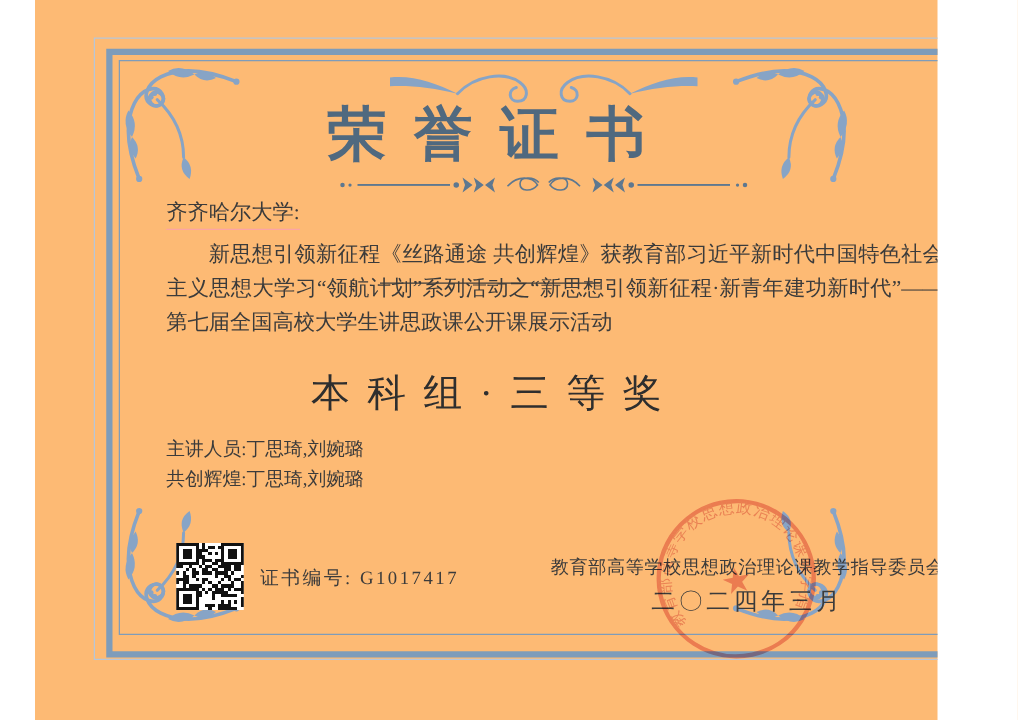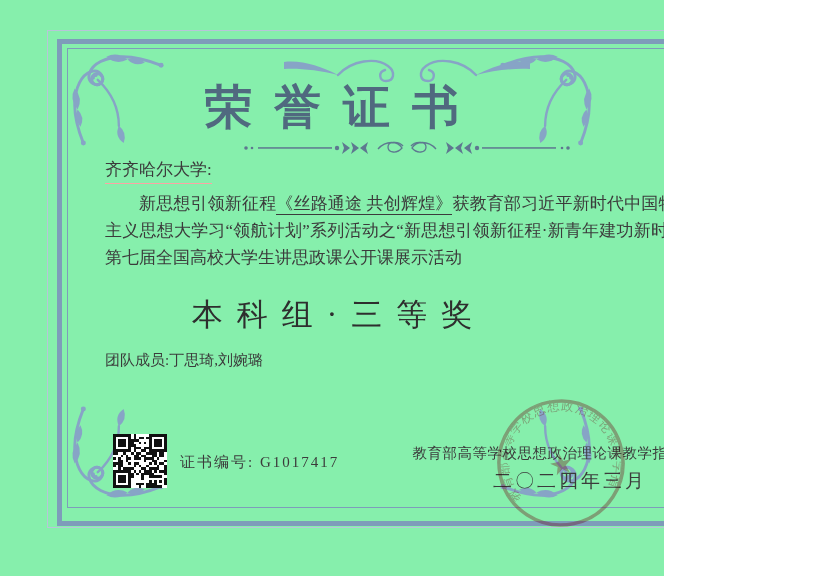--- a/index.html
+++ b/index.html
@@ -1,17 +1,17 @@
 <!DOCTYPE html>
 <html><head>
 <meta charset="utf-8">
 <style>
   html,body{margin:0;padding:0;background:#ffffff;}
-  .page{position:relative;width:664px;height:576px;background:#86efac;overflow:hidden;
-        font-family:"Liberation Serif","DejaVu Serif",serif;color:#3b3b3b;}
+  .page{position:relative;width:722px;height:576px;background:#fdba74;overflow:hidden;
+        font-family:"Liberation Serif","DejaVu Serif",serif;color:#3b3b3b;margin-left:28px;}
   
   .frame-outer{position:absolute;left:47px;top:30px;width:719px;height:496px;
                border:1px solid #b7c6d8;}
   .frame-band{position:absolute;left:57px;top:39px;width:699px;height:477px;
               border:5px solid #7e9cba;}
   .frame-inner{position:absolute;left:67px;top:48px;width:679px;height:458px;
                border:1px solid #7e9cba;}
   
   .corner{position:absolute;width:96px;height:96px;}
   .corner.tl{left:68px;top:50px;}
@@ -20,21 +20,21 @@
   .corner.br{right:68px;top:406px;transform:scale(-1,-1);}
   .top-scrolls{position:absolute;left:282px;top:56px;width:250px;height:30px;}
   .divider{position:absolute;left:242px;top:139px;width:330px;height:18px;}
   
   .title{position:absolute;left:0;right:0;top:76px;text-align:center;
          font-size:47px;font-weight:bold;color:#50697f;letter-spacing:22px;text-indent:22px;}
   .recipient{position:absolute;left:105px;top:158px;font-size:17px;
              border-bottom:1px solid #fca5a5;padding-bottom:2px;}
   .body-par{position:absolute;left:105px;top:190px;width:622px;font-size:17px;
             line-height:27px;text-align:justify;text-indent:2em;}
-  .work-underline{border-bottom:1px solid #3b3b3b;padding-bottom:1px;}
+  .work-underline{border-bottom:1px solid #3b3b3b;padding-bottom:13px;}
   .award{position:absolute;left:0;right:0;top:294px;text-align:center;
          font-size:31px;font-weight:normal;color:#2e2e2e;letter-spacing:14px;text-indent:14px;}
   .people{position:absolute;left:105px;top:348px;font-size:15px;line-height:24px;}
   .qr{position:absolute;left:113px;top:434px;width:54px;height:54px;}
   .cert-no{position:absolute;left:180px;top:453px;font-size:15px;letter-spacing:2px;}
   .issuer-block{position:absolute;left:410px;top:444px;width:320px;text-align:center;}
   .issuer{font-size:14.5px;letter-spacing:0.5px;}
   .issue-date{font-size:19px;letter-spacing:3px;margin-top:5px;}
   .seal{position:absolute;left:486px;top:388px;width:150px;height:150px;
         opacity:.62;mix-blend-mode:multiply;pointer-events:none;}
@@ -170,21 +170,22 @@
     </g>
   </svg>
 
   <div class="recipient">齐齐哈尔大学:</div>
 
   <div class="body-par"><span>新思想引领新征程</span><span class="work-underline">《丝路通途 共创辉煌》</span><span>获教育部习近平新时代中国特色社会主义思想大学习“领航计划”系列活动之“新思想引领新征程·新青年建功新时代”—— 第七届全国高校大学生讲思政课公开课展示活动</span></div>
 
   <div class="award">本科组·三等奖</div>
 
   <div class="people">
-    <div><span>团队成员:</span><span>丁思琦,刘婉璐</span></div>
+    <div><span>主讲人员:</span><span>丁思琦,刘婉璐</span></div>
+    <div><span>共创辉煌:</span><span>丁思琦,刘婉璐</span></div>
   </div>
 
   <svg class="qr" viewBox="0 0 21 21" shape-rendering="crispEdges">
     <rect x="0" y="0" width="21" height="21" fill="#ffffff"></rect>
     <g fill="#111111">
       <path d="M0,0h7v7h-7z M1,1v5h5v-5z" fill-rule="evenodd"></path>
       <rect x="2" y="2" width="3" height="3"></rect>
       <path d="M14,0h7v7h-7z M15,1v5h5v-5z" fill-rule="evenodd"></path>
       <rect x="16" y="2" width="3" height="3"></rect>
       <path d="M0,14h7v7h-7z M1,15v5h5v-5z" fill-rule="evenodd"></path>

